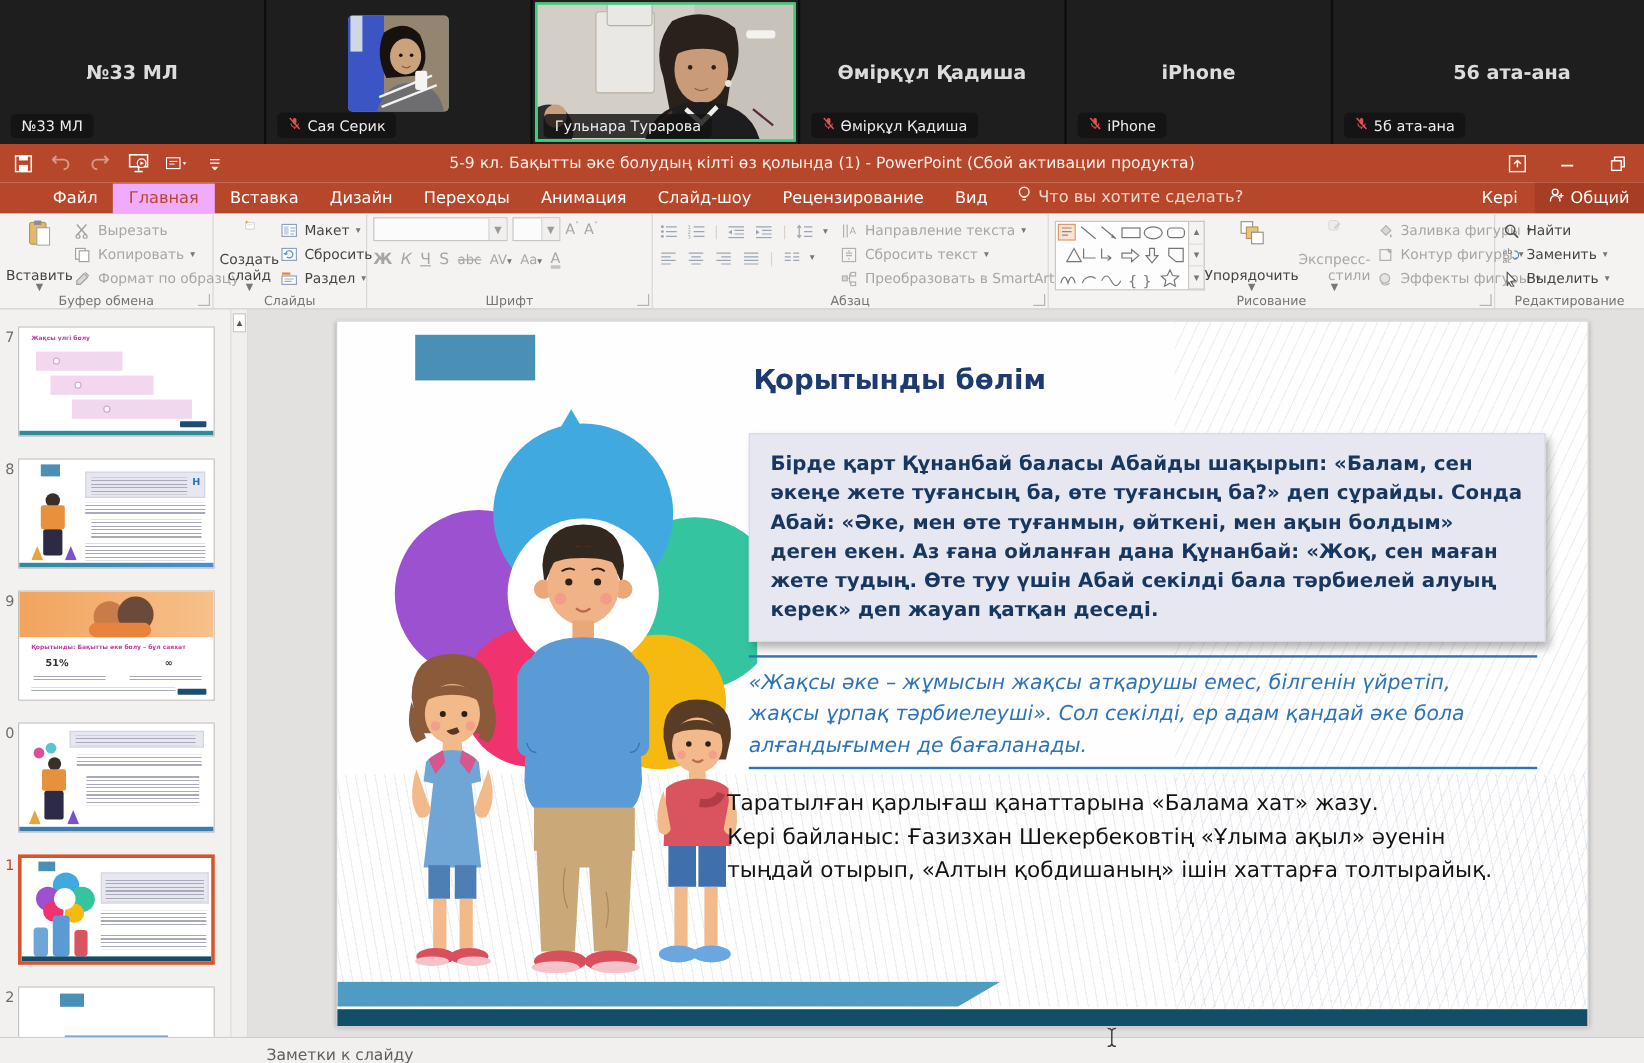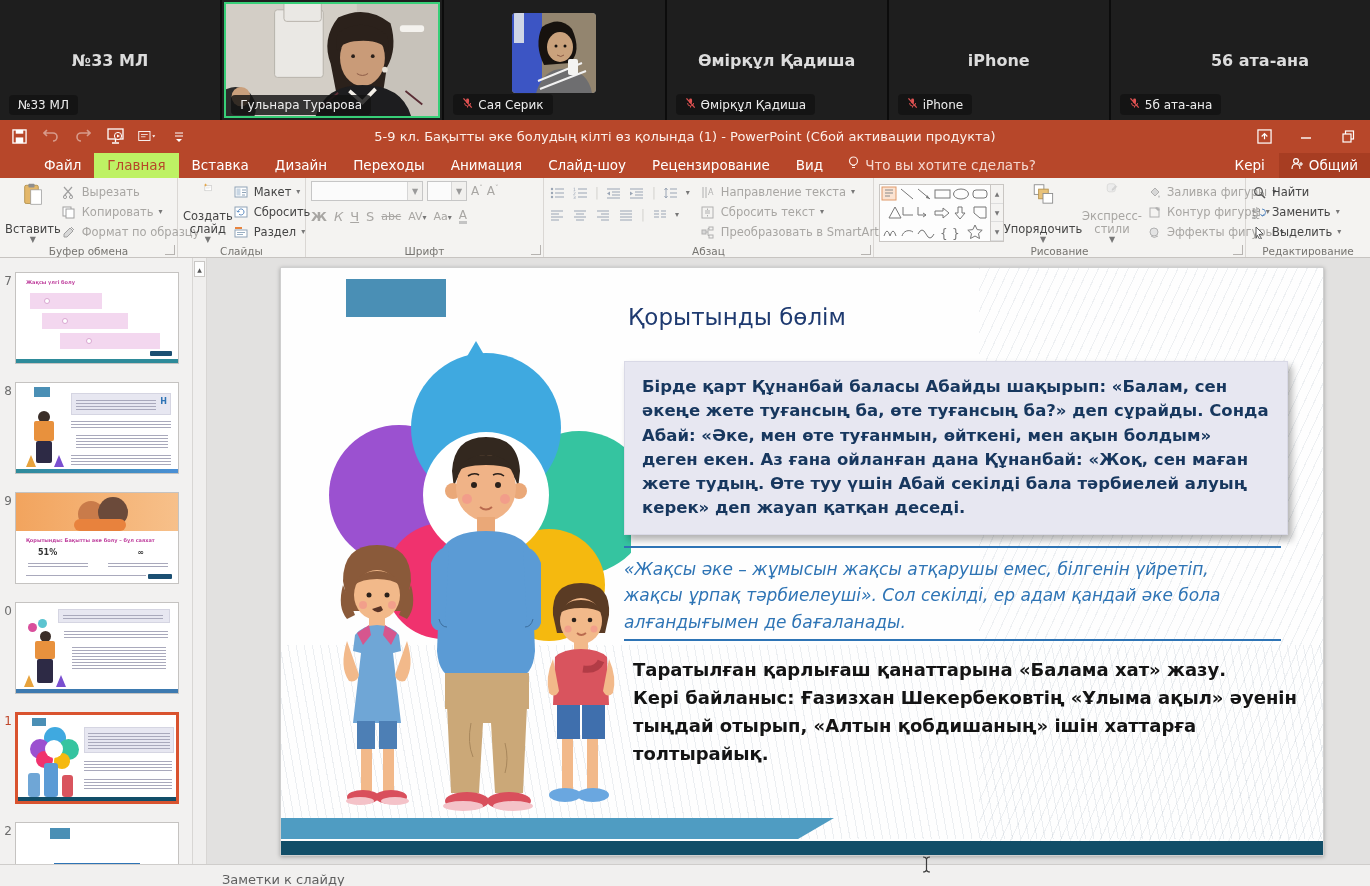--- a/index.html
+++ b/index.html
@@ -22,37 +22,37 @@
   .qat{display:flex;align-items:center;gap:14px;padding-left:10px;width:250px;}
   .qat .qi{width:18px;height:18px;display:flex;align-items:center;justify-content:center;}
   .dim{opacity:.45;}
   .tb-title{position:absolute;left:0;right:0;text-align:center;font-size:13px;color:#fcefe9;pointer-events:none;}
   .winbtns{margin-left:auto;display:flex;gap:26px;padding-right:14px;z-index:2;}
   .winbtns .qi{width:16px;height:16px;display:flex;align-items:center;justify-content:center;}
 
   .tabrow{height:26px;background:#b7472a;display:flex;align-items:flex-end;color:#fff;font-size:13.5px;padding-left:28px;}
   .tab{padding:4px 13px 5px;cursor:default;}
   .tab.file{padding-left:16px;}
-  .tab.active{background:#bef264;color:#b7472a;}
+  .tab.active{background:#f0abfc;color:#b7472a;}
   .tellme{display:flex;align-items:center;gap:6px;color:rgba(255,240,235,.85);padding:4px 12px 5px;}
   .tr-right{margin-left:auto;display:flex;align-items:flex-end;}
   .signin{padding:4px 14px 5px;}
   .share{display:flex;align-items:center;gap:5px;background:rgba(120,30,10,.25);padding:4px 12px 5px;}
 
   
   .ribbon{height:80px;background:#f4f3f1;border-bottom:1px solid #c7c4c1;display:flex;position:relative;font-size:11.5px;color:#444;}
   .rgroup{position:relative;border-right:1px solid #dad7d4;padding:3px 5px 13px;display:flex;}
   .rgroup-label{position:absolute;bottom:0px;left:0;right:0;text-align:center;font-size:10.5px;color:#767470;}
   .launcher{position:absolute;right:2px;bottom:2px;width:10px;height:10px;border:1px solid #a7a4a1;border-top:none;border-left:none;opacity:.8;}
   .bigbtn{display:flex;flex-direction:column;align-items:center;width:56px;padding-top:2px;text-align:center;line-height:1.15;}
   .bigbtn .cap{margin-top:17px;}
   .caret{font-size:8px;color:#777;line-height:1;}
   .scol{display:flex;flex-direction:column;justify-content:flex-start;gap:2px;padding-top:2px;}
   .srow{display:flex;align-items:center;gap:5px;height:18px;white-space:nowrap;}
-  .gray{color:#a8a6a3;}
+  .gray{color:#a8a6a3;text-align:right;}
   .ic16{width:16px;height:16px;flex:0 0 16px;display:inline-flex;align-items:center;justify-content:center;}
   .combo{width:112px;height:20px;background:#fbfbfb;border:1px solid #c6c6c6;position:relative;}
   .combo.small{width:40px;}
   .combo .cc{position:absolute;right:0;top:0;bottom:0;width:15px;background:#f1f0ee;border-left:1px solid #d6d6d6;color:#9a9a9a;font-size:8px;display:flex;align-items:center;justify-content:center;}
   .fontbtns{display:flex;align-items:center;gap:7px;margin-top:8px;color:#a8a6a3;font-size:13px;}
   .fb{line-height:1;}
   .icongrid{display:flex;flex-direction:column;gap:6px;padding-top:4px;}
   .icorow{display:flex;align-items:center;gap:7px;}
   .shapesbox{width:112px;height:58px;background:#fdfdfd;border:1px solid #c9c6c3;}
   .shapescroll{width:13px;height:58px;border:1px solid #c9c6c3;border-left:none;display:flex;flex-direction:column;}
@@ -68,25 +68,25 @@
   .thumb.sel{border:3px solid #d9532f;}
   .m-bar{position:absolute;bottom:0;left:0;right:0;height:4px;background:#1b4f72;}
   .thumb-scroll{width:14px;background:#f0efee;border-right:1px solid #d8d6d4;position:relative;}
   .ts-up{position:absolute;top:3px;left:1px;width:11px;height:16px;background:#fdfdfd;border:1px solid #c9c7c5;color:#555;font-size:6px;display:flex;align-items:center;justify-content:center;}
 
   .canvas{flex:1;position:relative;}
   .slide{position:absolute;left:73px;top:9px;width:1044px;height:589px;background:#fefefe;border:1px solid #cfcfcf;box-shadow:0 1px 4px rgba(0,0,0,.28);overflow:hidden;}
   .pat-r{position:absolute;top:0;right:0;width:33%;height:100%;background:repeating-linear-gradient(115deg,rgba(90,115,140,.10) 0 1px,transparent 1px 9px);}
   .pat-b{position:absolute;left:0;bottom:16px;width:100%;height:33%;background:repeating-linear-gradient(80deg,rgba(90,115,140,.11) 0 1px,transparent 1px 8px);}
   .s-bluerect{position:absolute;left:65px;top:11px;width:100px;height:38px;background:#4a8fb5;}
-  .s-title{position:absolute;left:347px;top:36px;font-size:23px;font-weight:normal;color:#1e3a70;}
+  .s-title{position:absolute;left:347px;top:36px;font-size:23px;font-weight:bold;color:#1e3a70;}
   .s-textblock{position:absolute;left:343px;top:93px;width:664px;background:#e7e7f1;border:1px solid #d9d9e6;box-shadow:4px 5px 7px rgba(0,0,0,.30);padding:13px 17px;font-size:16.5px;font-weight:bold;color:#17375e;line-height:1.47;}
   .s-rule{position:absolute;left:343px;width:657px;border-top:2px solid #2e74b5;}
   .s-quote{position:absolute;left:343px;top:288px;width:630px;font-size:17px;font-style:italic;color:#2e74b5;line-height:1.55;}
-  .s-task{position:absolute;left:352px;top:388px;width:668px;font-size:18px;font-weight:bold;color:#141414;line-height:1.55;}
+  .s-task{position:absolute;left:325px;top:388px;width:668px;font-size:18px;font-weight:normal;color:#141414;line-height:1.55;}
   .s-lightband{position:absolute;left:0;top:550px;width:553px;height:21px;background:#4f9cc2;clip-path:polygon(0 0,100% 0,93.5% 100%,0 100%);}
   .s-navyband{position:absolute;left:0;top:573px;width:100%;height:16px;background:#124e68;}
   .s-illu{position:absolute;left:0;top:55px;width:350px;height:530px;}
 
   .ibeam{position:absolute;left:922px;top:598px;z-index:9;}
 
   .notesbar{height:22px;background:#f1f0ef;border-top:1px solid #cfcdcb;overflow:hidden;}
   .notesbar span{display:inline-block;margin-left:222px;font-size:13px;color:#5f5f5f;line-height:30px;}
 
   
@@ -117,20 +117,47 @@
 <div class="video-strip">
 
   <div class="vtile">
     <div class="vname">№33 МЛ</div>
     <div class="vlabel">
         <span>№33 МЛ</span>
       </div>
   </div>
 
   <div class="vtile">
+    <div class="sv-box">
+      <svg viewBox="0 0 84 80" preserveAspectRatio="none">
+        <rect width="84" height="80" fill="#93856f"></rect>
+        <rect x="0" y="0" width="30" height="80" fill="#3c55c4"></rect>
+        <rect x="2" y="0" width="10" height="30" fill="#cfd6e6"></rect>
+        <path d="M30 14 q18 -12 30 2 q10 22 -2 34 l-26 2 q-10 -20 -2 -38z" fill="#17120e"></path>
+        <ellipse cx="48" cy="34" rx="13" ry="15" fill="#caa27c"></ellipse>
+        <circle cx="44" cy="33" r="1.5" fill="#17120e"></circle>
+          <circle cx="53" cy="33" r="1.5" fill="#17120e"></circle>
+        <path d="M45 42 q4 3 7 0" stroke="#8a5a44" fill="none"></path>
+        <path d="M24 80 q8 -26 30 -24 q22 2 26 24z" fill="#6e6e70"></path>
+        <path d="M26 68 l44 -18 M28 76 l46 -18" stroke="#f2f2f2" stroke-width="2"></path>
+        <rect x="56" y="46" width="10" height="16" rx="2" fill="#f4f4f2"></rect>
+      </svg>
+    </div>
+    <div class="vlabel">
+      <span class="ic"><svg width="11" height="12" viewBox="0 0 12 12">
+            <rect x="4.5" y="1" width="3.2" height="5.6" rx="1.6" fill="#e05252"></rect>
+            <path d="M2.8 6a3.3 3.3 0 0 0 6.6 0" stroke="#e05252" fill="none"></path>
+            <line x1="6" y1="9.3" x2="6" y2="11" stroke="#e05252"></line>
+            <line x1="1.6" y1="1" x2="10.6" y2="11" stroke="#e05252" stroke-width="1.4"></line>
+          </svg></span>
+      <span>Сая Серик</span>
+    </div>
+  </div>
+
+  <div class="vtile">
     <div class="video-fill">
       <svg viewBox="0 0 227 116" preserveAspectRatio="none">
         <rect width="227" height="116" fill="#d3cec6"></rect>
         <rect x="140" y="0" width="87" height="116" fill="#c7c2ba"></rect>
         <rect x="52" y="6" width="52" height="70" rx="3" fill="#eae8e4" stroke="#b5b1a9"></rect>
         <rect x="62" y="-8" width="40" height="26" rx="3" fill="#eae8e4" stroke="#b5b1a9"></rect>
         <rect x="186" y="22" width="26" height="7" rx="3" fill="#f4f2ee"></rect>
         <ellipse cx="10" cy="108" rx="22" ry="22" fill="#2c2c2c"></ellipse>
         <circle cx="16" cy="96" r="10" fill="#caa07c"></circle>
         <path d="M120 14 q30 -14 56 6 q8 26 -4 46 l-4 26 h-50 l-6 -30 q-10 -26 8 -48z" fill="#2b211b"></path>
@@ -141,47 +168,20 @@
         <path d="M140 72 q6 4 12 0" stroke="#8a5a44" fill="none"></path>
         <circle cx="170" cy="68" r="3" fill="#e8e2d8"></circle>
         <path d="M96 116 q10 -32 50 -32 q42 0 52 32 z" fill="#1d1d1f"></path>
         <path d="M132 90 l14 12 l14 -14" stroke="#f3efe8" stroke-width="4" fill="none"></path>
         <path d="M100 108 l20 -16 M210 104 l-18 -14" stroke="#5a2d35" stroke-width="2"></path>
       </svg>
     </div>
     <div class="vlabel">
         <span>Гульнара Турарова</span>
       </div>
-  </div>
-
-  <div class="vtile">
-    <div class="sv-box">
-      <svg viewBox="0 0 84 80" preserveAspectRatio="none">
-        <rect width="84" height="80" fill="#93856f"></rect>
-        <rect x="0" y="0" width="30" height="80" fill="#3c55c4"></rect>
-        <rect x="2" y="0" width="10" height="30" fill="#cfd6e6"></rect>
-        <path d="M30 14 q18 -12 30 2 q10 22 -2 34 l-26 2 q-10 -20 -2 -38z" fill="#17120e"></path>
-        <ellipse cx="48" cy="34" rx="13" ry="15" fill="#caa27c"></ellipse>
-        <circle cx="44" cy="33" r="1.5" fill="#17120e"></circle>
-          <circle cx="53" cy="33" r="1.5" fill="#17120e"></circle>
-        <path d="M45 42 q4 3 7 0" stroke="#8a5a44" fill="none"></path>
-        <path d="M24 80 q8 -26 30 -24 q22 2 26 24z" fill="#6e6e70"></path>
-        <path d="M26 68 l44 -18 M28 76 l46 -18" stroke="#f2f2f2" stroke-width="2"></path>
-        <rect x="56" y="46" width="10" height="16" rx="2" fill="#f4f4f2"></rect>
-      </svg>
-    </div>
-    <div class="vlabel">
-      <span class="ic"><svg width="11" height="12" viewBox="0 0 12 12">
-            <rect x="4.5" y="1" width="3.2" height="5.6" rx="1.6" fill="#e05252"></rect>
-            <path d="M2.8 6a3.3 3.3 0 0 0 6.6 0" stroke="#e05252" fill="none"></path>
-            <line x1="6" y1="9.3" x2="6" y2="11" stroke="#e05252"></line>
-            <line x1="1.6" y1="1" x2="10.6" y2="11" stroke="#e05252" stroke-width="1.4"></line>
-          </svg></span>
-      <span>Сая Серик</span>
-    </div>
   </div>
 
   <div class="vtile">
     <div class="vname">Өмірқұл Қадиша</div>
     <div class="vlabel">
       <span class="ic"><svg width="11" height="12" viewBox="0 0 12 12">
             <rect x="4.5" y="1" width="3.2" height="5.6" rx="1.6" fill="#e05252"></rect>
             <path d="M2.8 6a3.3 3.3 0 0 0 6.6 0" stroke="#e05252" fill="none"></path>
             <line x1="6" y1="9.3" x2="6" y2="11" stroke="#e05252"></line>
             <line x1="1.6" y1="1" x2="10.6" y2="11" stroke="#e05252" stroke-width="1.4"></line>

